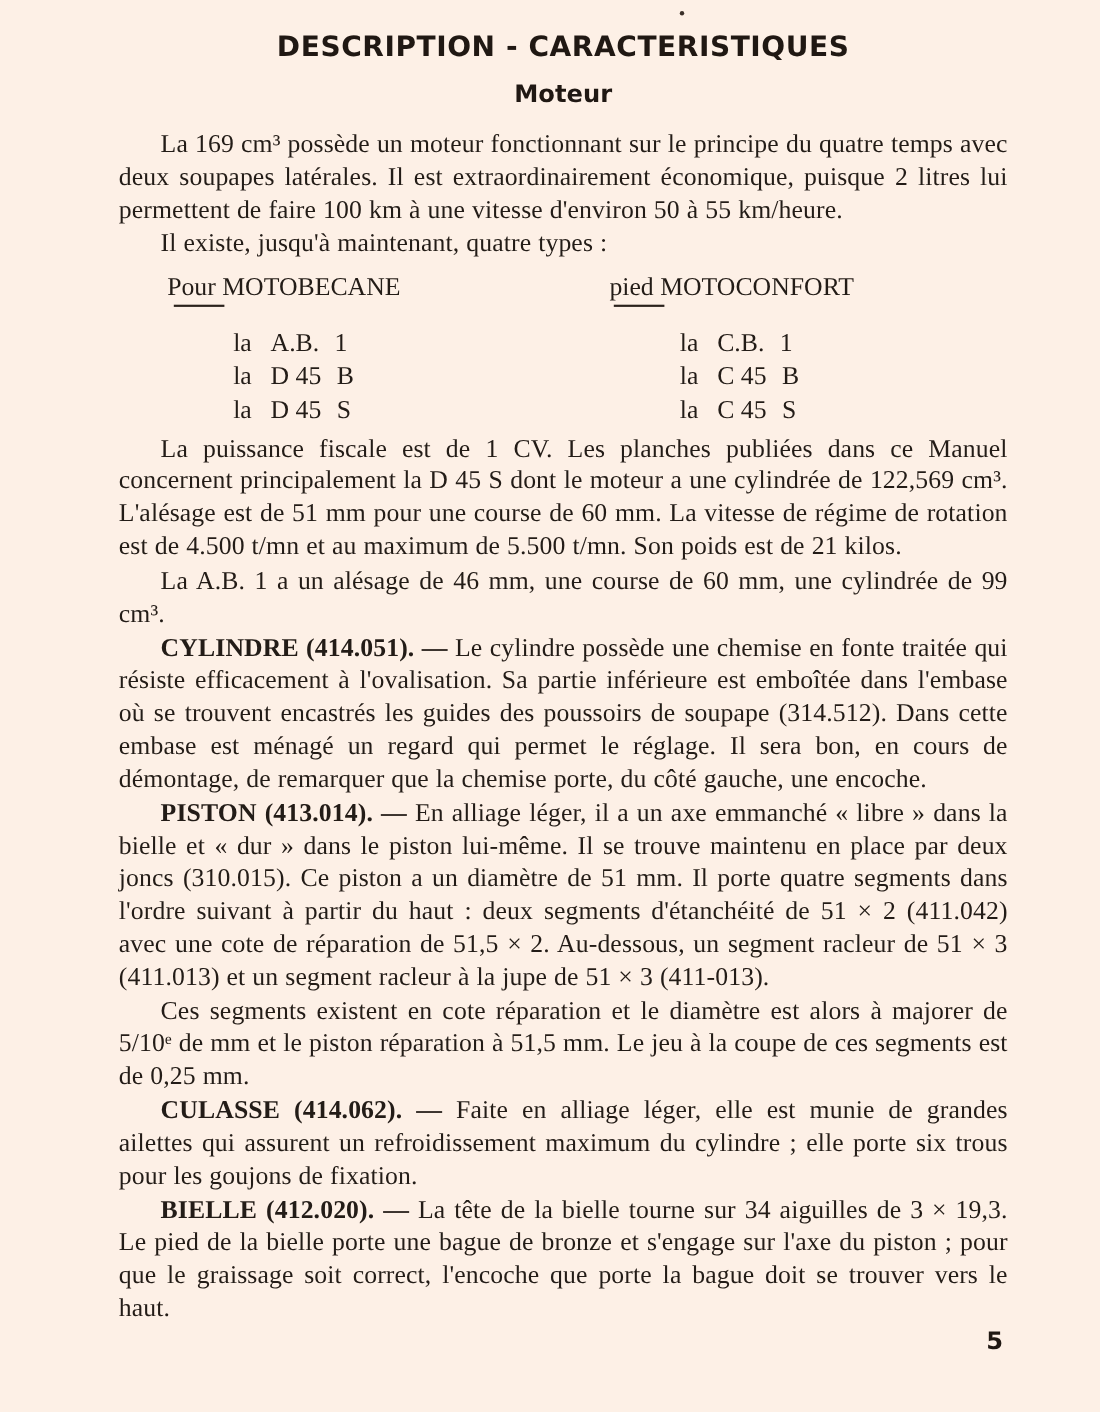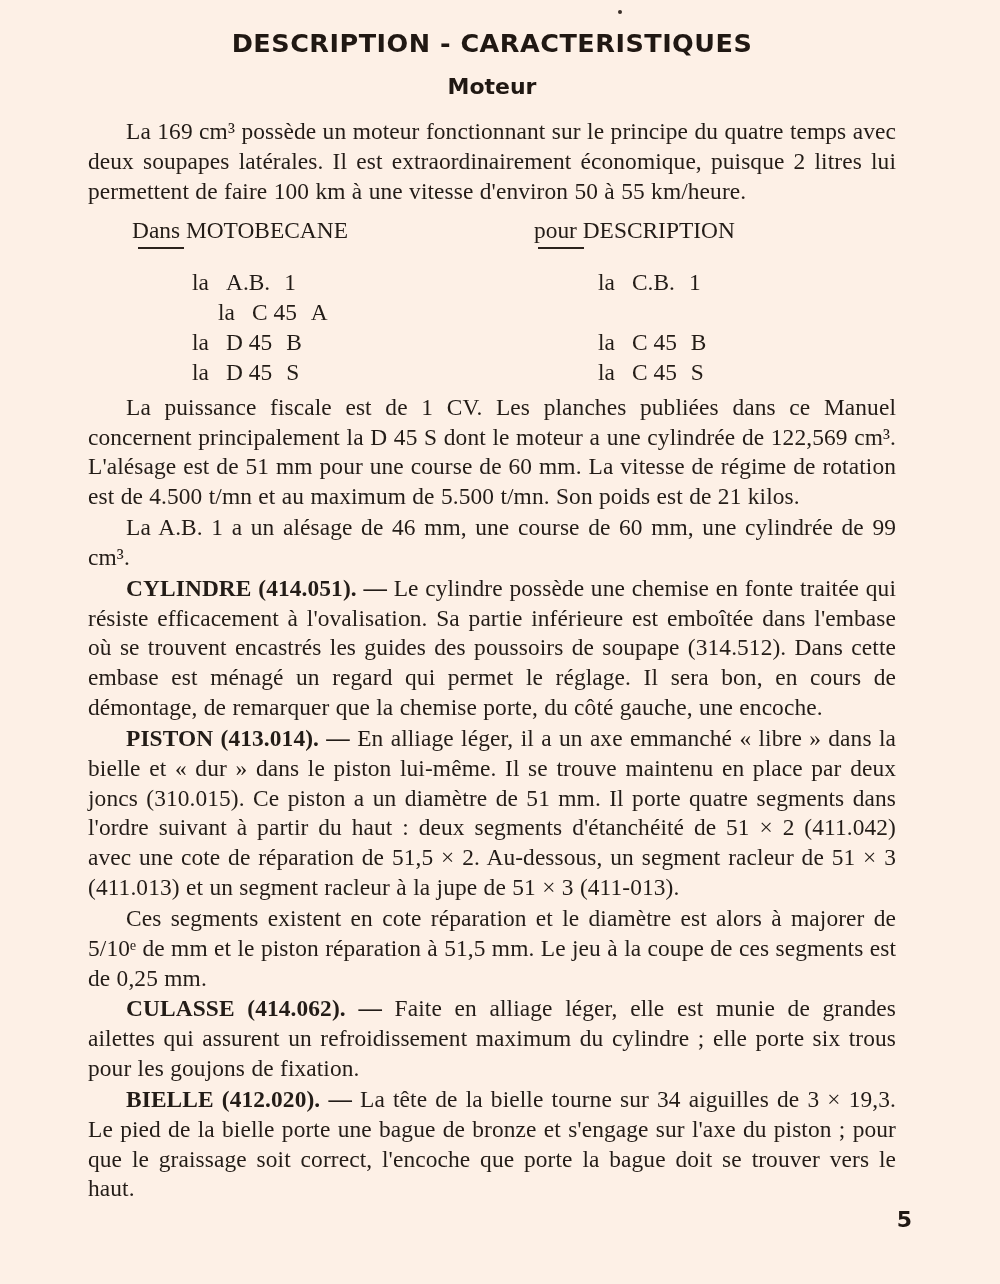--- a/index.html
+++ b/index.html
@@ -25,21 +25,21 @@
     position: absolute;
     left: 618px;
     top: 10px;
     width: 4px;
     height: 4px;
     background: #3a2f28;
     border-radius: 50%;
   }
   .content {
     position: absolute;
-    left: 88px;
+    left: 108px;
     top: 28px;
     width: 808px;
   }
   h1.title {
     font-family: "DejaVu Sans", sans-serif;
     font-weight: bold;
     font-size: 25.5px;
     letter-spacing: 0.5px;
     text-align: center;
     margin: 0 0 6px 0;
@@ -148,26 +148,27 @@
 
   <div class="top-dot"></div>
 
   <div class="content">
 
     <h1 class="title">DESCRIPTION  -  CARACTERISTIQUES</h1>
     <h2 class="subtitle">Moteur</h2>
 
     <p class="para">La 169 cm³ possède un moteur fonctionnant sur le principe du quatre temps avec deux soupapes latérales. Il est extraordinairement économique, puisque 2 litres lui permettent de faire 100 km à une vitesse d'environ 50 à 55 km/heure.</p>
 
+    <p class="para nojust">Il existe, jusqu'à maintenant, quatre types :</p>
 
     <div class="types-block">
 
       <div class="types-head">
-        <div class="col-left">Dans MOTOBECANE</div>
-        <div class="col-right">pour DESCRIPTION</div>
+        <div class="col-left">Pour MOTOBECANE</div>
+        <div class="col-right">pied MOTOCONFORT</div>
       </div>
 
       <div class="rule-row">
         <div class="col-left">
             <div class="rule"></div>
           </div>
         <div class="col-right">
             <div class="rule"></div>
           </div>
       </div>
@@ -177,23 +178,20 @@
         <div class="types-row">
           <div class="col-left">
             <span class="t-la">la</span><span class="t-code">A.B.</span><span class="t-num">1</span>
           </div>
           <div class="col-right">
             <span class="t-la">la</span><span class="t-code">C.B.</span><span class="t-num">1</span>
           </div>
         </div>
 
         <div class="types-row">
-          <div class="col-right">
-            <span class="t-la">la</span><span class="t-code">C 45</span><span class="t-num">A</span>
-          </div>
         </div>
 
         <div class="types-row">
           <div class="col-left">
             <span class="t-la">la</span><span class="t-code">D 45</span><span class="t-num">B</span>
           </div>
           <div class="col-right">
             <span class="t-la">la</span><span class="t-code">C 45</span><span class="t-num">B</span>
           </div>
         </div>

